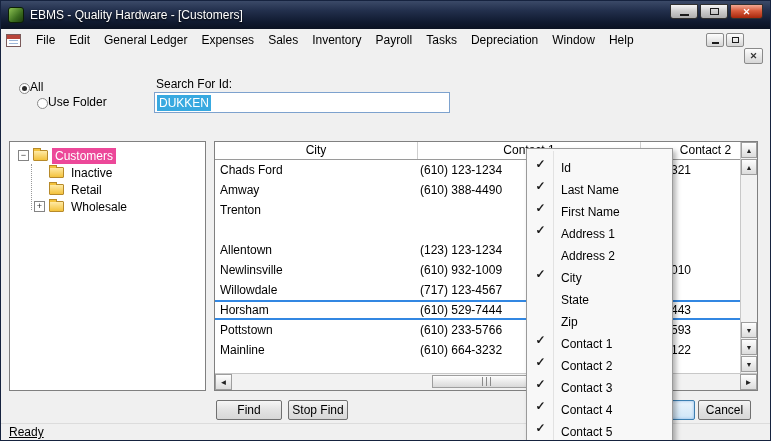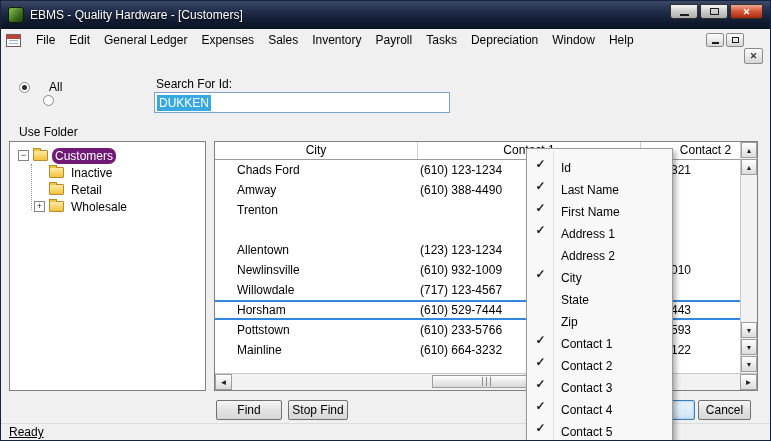--- a/index.html
+++ b/index.html
@@ -30,60 +30,60 @@
   .doc-icon::after{content:"";position:absolute;left:2px;top:5px;width:9px;height:5px;
     background:repeating-linear-gradient(180deg,#9db6d8 0 1px,transparent 1px 3px);}
   .menu-items{display:flex;align-items:center;text-align:right;}
   .menu-item{padding:3px 7px;white-space:nowrap;cursor:default;}
   .mdi-btns{margin-left:auto;margin-right:26px;display:flex;gap:2px;}
   .mbtn{width:18px;height:14px;border:1px solid #8a8a8a;border-radius:2px;background:linear-gradient(#fdfdfd,#d6d6d6);
     display:flex;align-items:center;justify-content:center;box-sizing:border-box;font-size:9px;color:#333;}
   .mdi-close{position:absolute;left:743px;top:47px;width:19px;height:16px;z-index:10;font-weight:bold;}
 
   
-  .radio-row{position:absolute;display:flex;align-items:center;gap:19px;}
+  .radio-row{position:absolute;display:flex;align-items:flex-end;gap:0;}
   .radio-all{left:18px;top:79px;}
-  .radio-folder{left:18px;top:94px;flex-direction:column;}
+  .radio-folder{left:36px;top:94px;}
   .radio-circle{width:11px;height:11px;border:1px solid #8a8a8a;border-radius:50%;background:#fdfdfd;position:relative;box-sizing:border-box;}
   .radio-circle.checked::after{content:"";position:absolute;left:2px;top:2px;width:5px;height:5px;border-radius:50%;background:#2b2b2b;}
   .search-label{position:absolute;left:155px;top:76px;}
   .search-input{position:absolute;left:153px;top:91px;width:296px;height:21px;background:#fff;
     border:1px solid #7da2ce;box-sizing:border-box;display:flex;align-items:center;padding-left:2px;}
   .sel-text{background:#38a9e0;color:#fff;padding:1px 2px;}
 
   
   .tree-panel{position:absolute;left:8px;top:140px;width:197px;height:250px;background:#fff;
     border:1px solid #808080;box-sizing:border-box;padding-top:5px;}
   .tree-row{height:17px;display:flex;align-items:center;position:relative;}
   .tree-root{padding-left:8px;}
   .tree-child{padding-left:24px;}
   .expander{width:11px;height:11px;border:1px solid #848484;background:#fff;font-size:9px;line-height:9px;
     text-align:center;color:#333;box-sizing:border-box;flex:0 0 11px;}
   .expander-spacer{width:11px;flex:0 0 11px;}
   .folder{width:15px;height:11px;margin:0 4px;position:relative;background:linear-gradient(#ffeaa5,#f3c23c);
     border:1px solid #b78a2a;border-radius:1px;box-sizing:border-box;flex:0 0 15px;}
   .folder::before{content:"";position:absolute;top:-3px;left:-1px;width:6px;height:2px;background:#f3c23c;border:1px solid #b78a2a;border-bottom:none;}
   .tree-label{padding:1px 3px;white-space:nowrap;}
-  .tree-label.selected{background:#701a75;color:#fff;border-radius:7px;}
+  .tree-label.selected{background:#ec4899;color:#fff;}
   .tree-vline{position:absolute;left:21px;top:22px;height:46px;border-left:1px dotted #999;}
 
   
   .table-panel{position:absolute;left:213px;top:140px;width:544px;height:250px;background:#fff;
     border:1px solid #808080;box-sizing:border-box;display:flex;flex-direction:column;}
   .grid-main{flex:1;display:flex;min-height:0;}
   .grid-cols{flex:1;overflow:hidden;}
   .grid-header{display:flex;height:17px;border-bottom:1px solid #9a9a9a;width:560px;}
   .hcell{height:17px;line-height:16px;text-align:center;border-right:1px solid #cfcfcf;box-sizing:border-box;}
   .hcell.city{width:203px;}
   .hcell.c1{width:223px;}
   .hcell.c2{width:130px;}
   .grid-row{display:flex;height:20px;line-height:20px;width:560px;box-sizing:border-box;}
   .grid-row.selected{border-top:2px solid #3287e2;border-bottom:2px solid #3287e2;line-height:16px;}
   .cell{white-space:nowrap;overflow:hidden;box-sizing:border-box;}
-  .cell.city{width:203px;padding-left:22px;}
+  .cell.city{width:203px;padding-left:5px;}
   .cell.c1{width:223px;padding-left:2px;}
   .cell.c2{width:130px;padding-left:30px;}
 
   
   .vscroll{width:17px;flex:0 0 17px;border-left:1px solid #c8c8c8;background:#f2f2f2;
     display:flex;flex-direction:column;box-sizing:border-box;}
   .sbtn{height:16px;border:1px solid #9e9e9e;background:linear-gradient(#fefefe,#dcdcdc);
     display:flex;align-items:center;justify-content:center;font-size:7px;color:#222;box-sizing:border-box;margin-bottom:1px;flex:0 0 16px;}
   .vtrack{flex:1;}
   .hscroll{height:17px;flex:0 0 17px;border-top:1px solid #c8c8c8;background:#f2f2f2;display:flex;box-sizing:border-box;}

